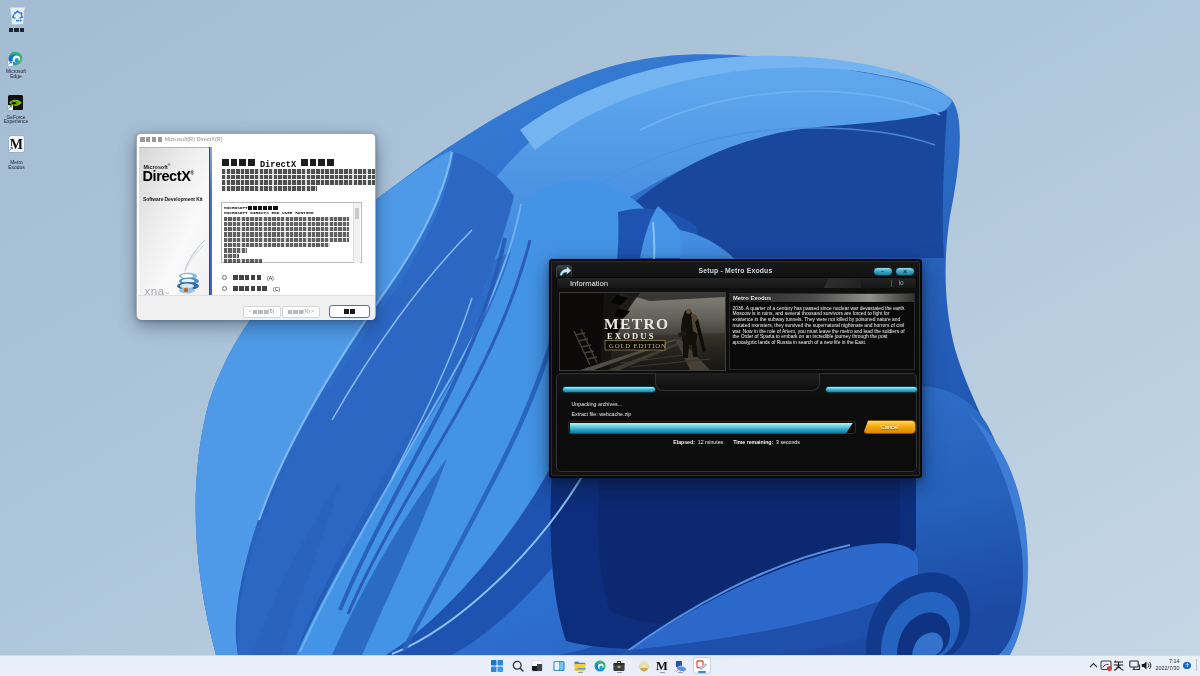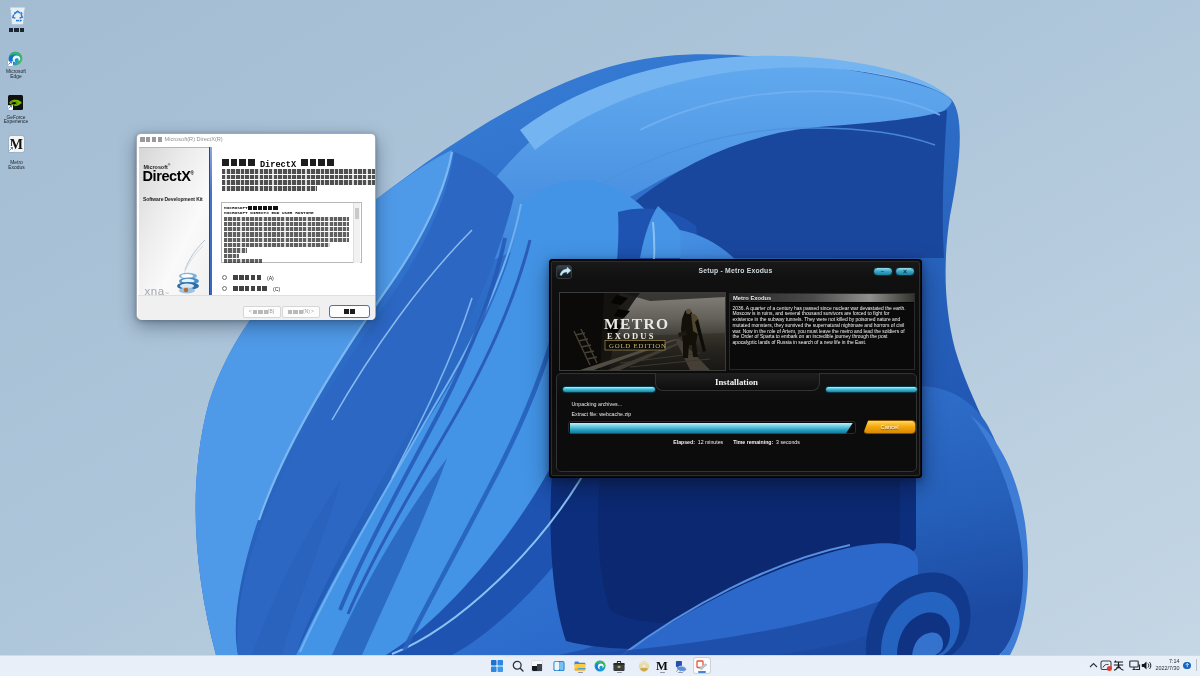--- a/index.html
+++ b/index.html
@@ -241,20 +241,26 @@
       <svg width="14" height="12" viewBox="0 0 14 12" style="position:absolute;left:0.5px;top:0.5px;">
         <path d="M2,9 C3,5 6,3 9,3 L9,1 L13,4.5 L9,8 L9,6 C6.5,6 4.5,7 3.5,9.5 Z" fill="#cfe8f2" stroke="#8fd0e4" stroke-width="0.4"></path>
       </svg>
     </div>
 
     <div class="abs" style="left:0;top:7px;width:100%;text-align:center;font-size:6.8px;font-weight:bold;color:#cfd9de;letter-spacing:0.2px;">Setup - Metro Exodus</div>
 
     <div class="abs" style="left:322.5px;top:7.5px;width:20px;height:8.5px;border-radius:4.5px;background:linear-gradient(180deg,#9adeee 0%,#3aa9c8 45%,#1d7f9e 100%);border:1px solid #0c323e;text-align:center;line-height:7px;font-size:6px;font-weight:bold;color:#073744;">–</div>
     <div class="abs" style="left:345px;top:7.5px;width:20px;height:8.5px;border-radius:4.5px;background:linear-gradient(180deg,#9adeee 0%,#3aa9c8 45%,#1d7f9e 100%);border:1px solid #0c323e;text-align:center;line-height:7.5px;font-size:7px;font-weight:bold;color:#073744;">×</div>
 
+    <div class="abs" style="left:6px;top:17.5px;width:361px;height:11px;background:linear-gradient(180deg,#242424,#161616);border:1px solid #050505;border-bottom:none;border-radius:3px 3px 0 0;">
+      <div class="abs" style="left:13px;top:1px;font-size:7.6px;color:#e6e6e6;">Information</div>
+      <div class="abs" style="right:55px;top:0;width:55px;height:10px;background:linear-gradient(115deg,transparent 38%,#2e2e2e 38%,#232323 100%);"></div>
+      <div class="abs" style="right:24px;top:1.5px;width:1px;height:7px;background:#555;"></div>
+      <div class="abs" style="right:13px;top:1px;font-size:6.5px;color:#9aa;letter-spacing:-0.5px;">io</div>
+    </div>
 
     <div class="abs" style="left:8.5px;top:32px;width:167px;height:79px;border:1px solid #3c3c3c;background:#000;overflow:hidden;">
       <svg width="165" height="77" viewBox="0 0 165 77">
         <defs>
           <linearGradient id="sky" x1="0" y1="0" x2="0" y2="1">
             <stop offset="0" stop-color="#83817a"></stop>
             <stop offset="0.55" stop-color="#63615a"></stop>
             <stop offset="1" stop-color="#3a3832"></stop>
           </linearGradient>
           <linearGradient id="gnd" x1="0" y1="0" x2="0" y2="1">
@@ -295,21 +301,20 @@
     <div class="abs" style="left:178.5px;top:33px;width:186px;height:77px;background:#0a0a0a;border:1px solid #2a2a2a;">
       <div class="abs" style="left:0.5px;top:0.5px;width:184px;height:8.5px;background:linear-gradient(90deg,#262626 0%,#4a4a4a 45%,#90908e 76%,#32322e 100%);border-bottom:1px solid #000;">
         <div style="font-size:5.8px;font-weight:bold;color:#ebebeb;padding:1px 0 0 3px;text-shadow:0 1px 1px #000;">Metro Exodus</div>
       </div>
       <div class="abs" style="left:3px;top:12px;width:178px;font-size:4.9px;line-height:5.75px;color:#f2f2f2;text-align:left;">2036. A quarter of a century has passed since nuclear war devastated the earth. Moscow is in ruins, and several thousand survivors are forced to fight for existence in the subway tunnels. They were not killed by poisoned nature and mutated monsters, they survived the supernatural nightmare and horrors of civil war. Now in the role of Artem, you must leave the metro and lead the soldiers of the Order of Sparta to embark on an incredible journey through the post apocalyptic lands of Russia in search of a new life in the East.</div>
     </div>
 
     <div class="abs" style="left:6px;top:113px;width:361px;height:99px;border:1px solid #333;border-radius:5px;background:linear-gradient(180deg,#141414,#0c0c0c 30%);">
 
       <div class="abs" style="left:98px;top:-1px;width:165px;height:18px;background:linear-gradient(180deg,#1f1f1f,#0e0e0e);border:1px solid #333;border-top:none;border-radius:0 0 8px 8px;"></div>
-      <div class="abs" style="left:0;top:3px;width:100%;text-align:center;font-family:'Liberation Serif',serif;font-size:8.8px;font-weight:bold;color:#f2f2f2;">Installation</div>
       <div class="abs" style="left:5px;top:12.5px;width:94px;height:6.5px;border-radius:3.5px;background:linear-gradient(180deg,#bfeef8 0%,#49c2dd 40%,#1287ac 100%);border:1px solid #083a48;"></div>
       <div class="abs" style="left:267.5px;top:12.5px;width:93px;height:6.5px;border-radius:3.5px;background:linear-gradient(180deg,#bfeef8 0%,#49c2dd 40%,#1287ac 100%);border:1px solid #083a48;"></div>
 
       <div class="abs" style="left:14.5px;top:27px;font-size:5.3px;color:#e8e8e8;">Unpacking archives...</div>
       <div class="abs" style="left:14.5px;top:37px;font-size:5.3px;color:#e8e8e8;">Extract file: webcache.zip</div>
 
       <div class="abs" style="left:11px;top:47.5px;width:288px;height:12.5px;border-radius:3px;background:#0a0a0a;border:1px solid #2a2a2a;">
         <div class="abs" style="left:1px;top:1px;width:285px;height:10.5px;background:linear-gradient(180deg,#c8eef6 0%,#5cc8de 35%,#1f96b8 70%,#0d7294 100%);clip-path:polygon(0 0,99.2% 0,96.8% 100%,0 100%);"></div>
       </div>
 

